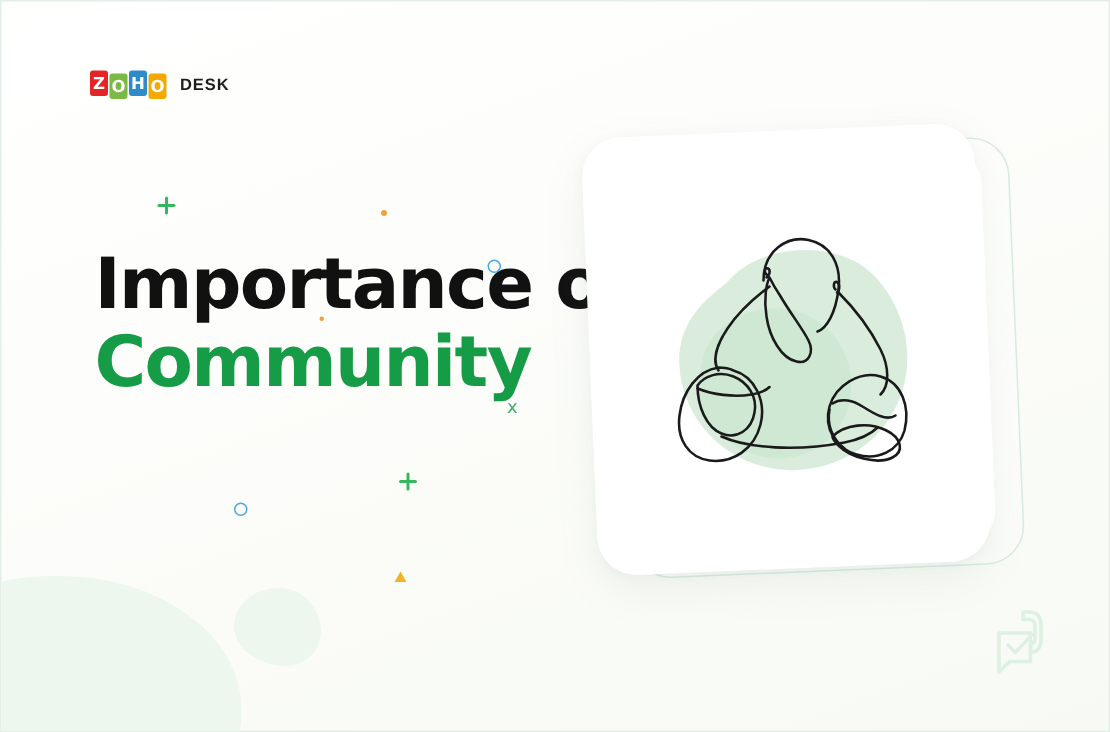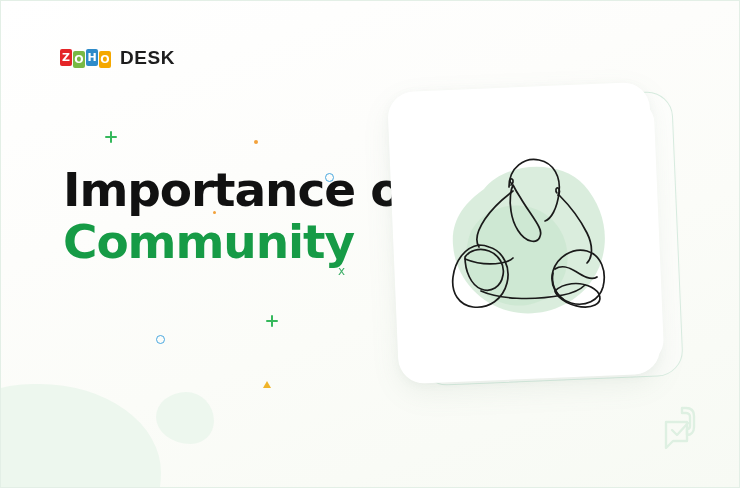--- a/index.html
+++ b/index.html
@@ -52,21 +52,21 @@
     position:relative;
   }
   .zoho-tile.t-z { background:#e42527; }
   .zoho-tile.t-o1 { background:#79b944; }
   .zoho-tile.t-h { background:#2e8bc9; }
   .zoho-tile.t-o2 { background:#f5a800; }
   .zoho-tile.t-z, .zoho-tile.t-h { margin-bottom:2px; }
 
   .brand-name {
     font-family:"Liberation Sans", sans-serif;
-    font-size:19px; font-weight:700;
+    font-size:11px; font-weight:700;
     letter-spacing:0.6px;
     color:#1d1d1d;
   }
 
   
   .headline {
     position:absolute;
     left:62px; top:163px;
     width:360px;
   }

